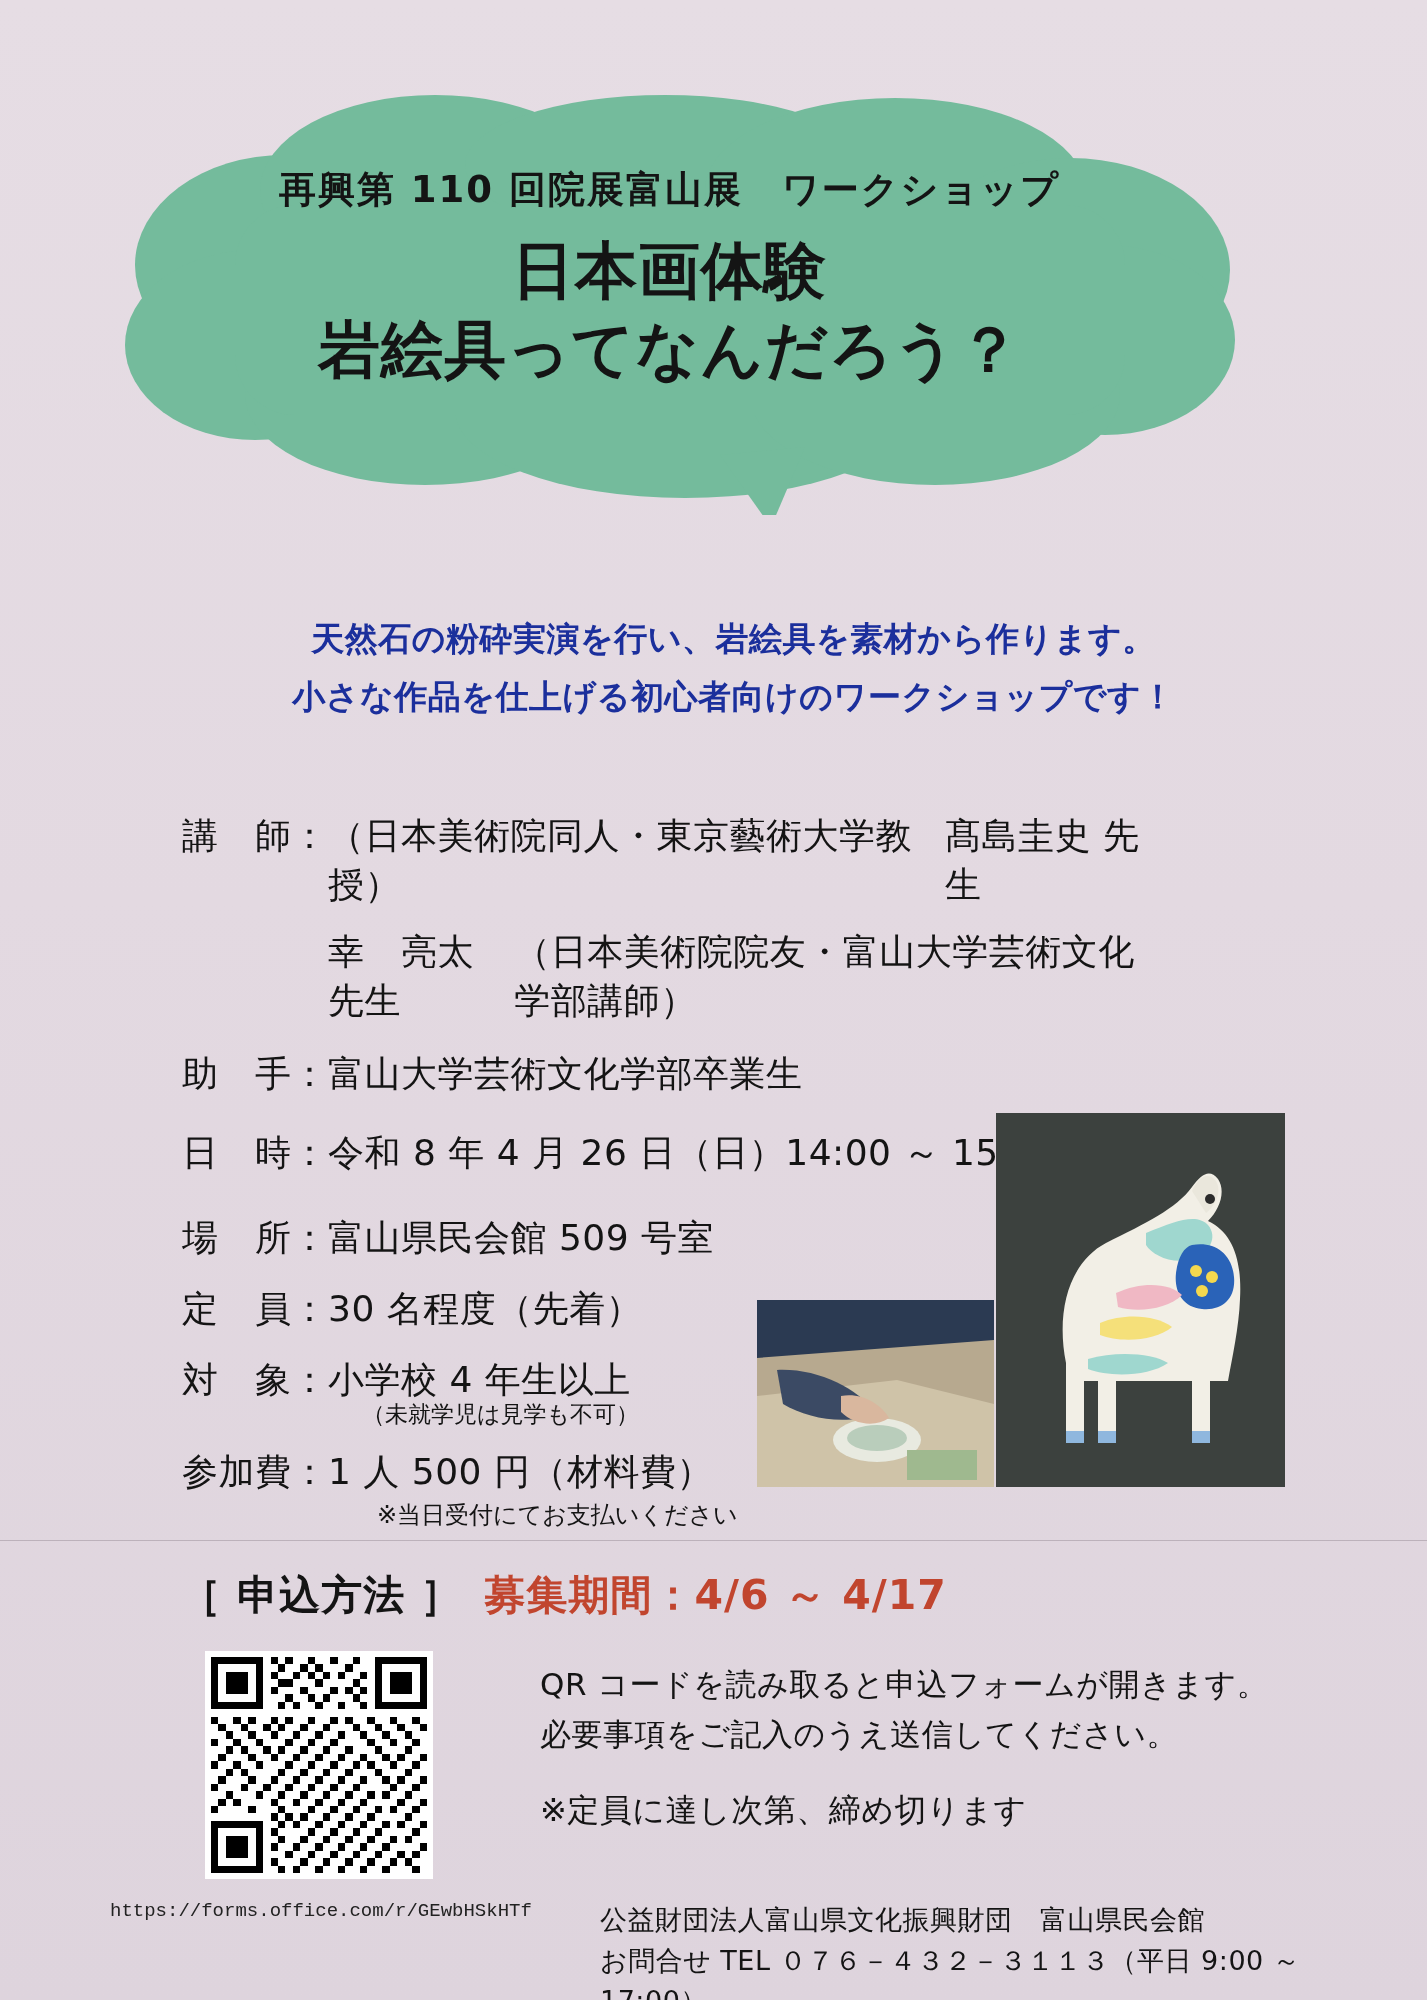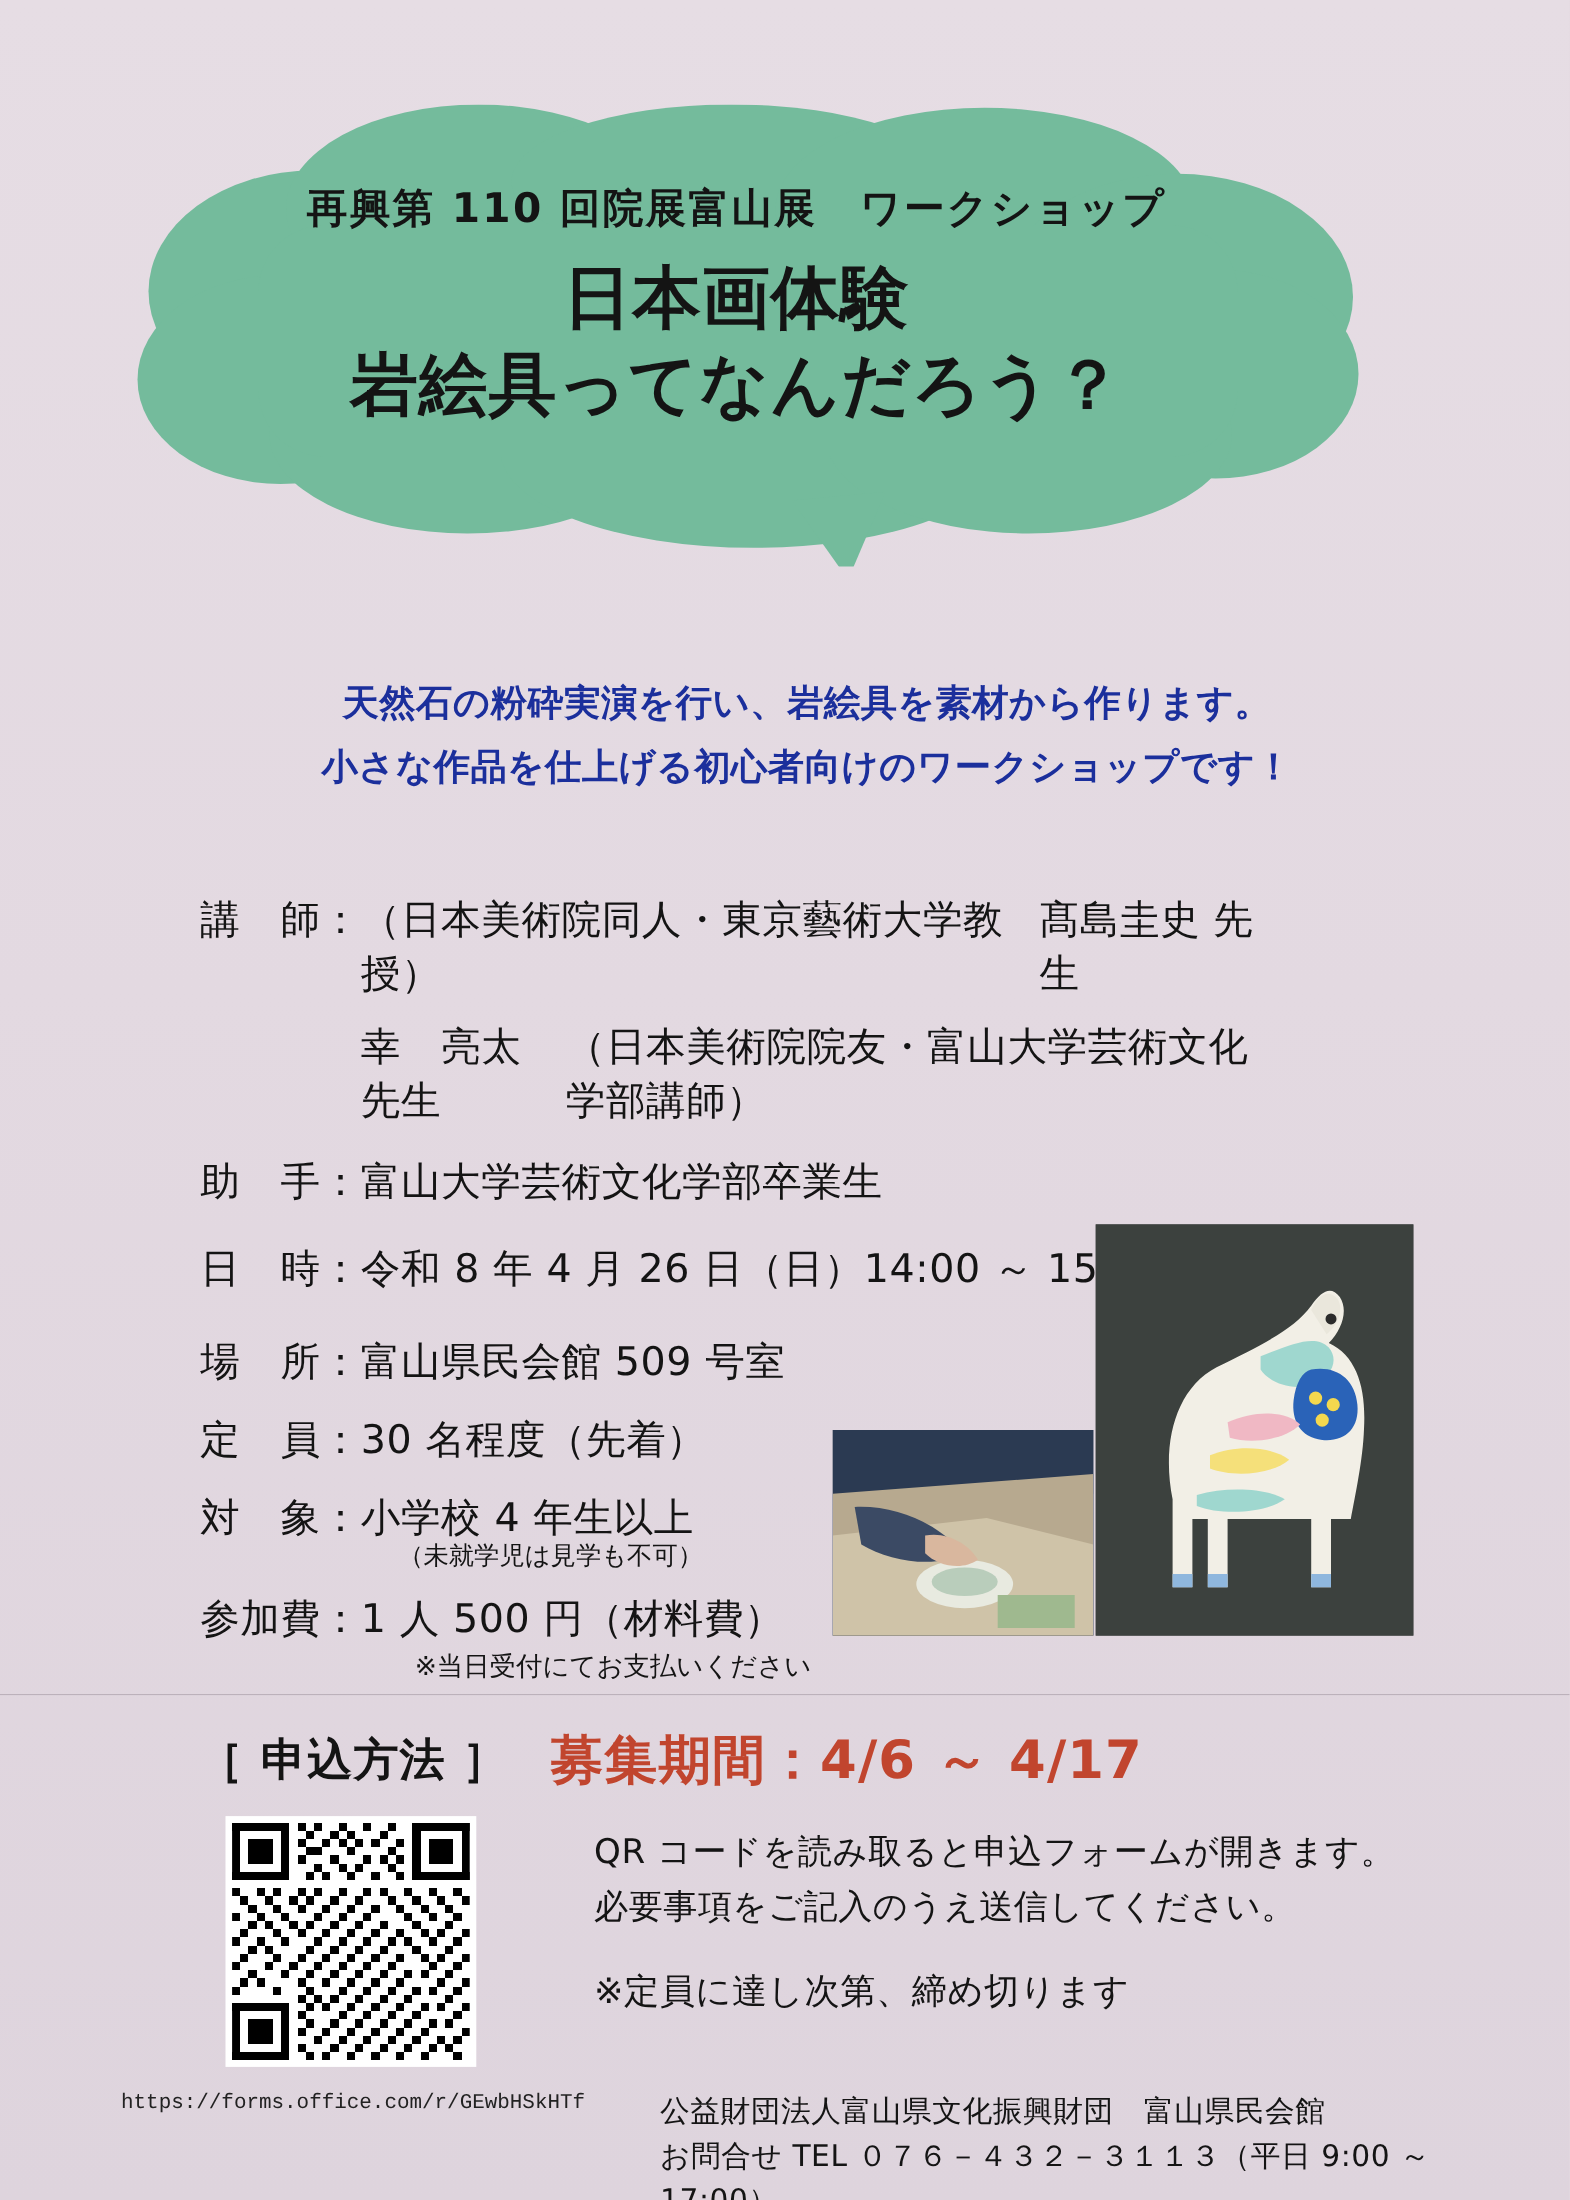--- a/index.html
+++ b/index.html
@@ -125,33 +125,33 @@
     top: 1540px;
     height: 1px;
     background: rgba(120,110,120,0.35);
   }
   
   .apply {
     position: absolute;
     left: 180px;
     top: 1568px;
     display: flex;
-    align-items: center;
+    align-items: flex-start;
   }
   .apply-label {
     font-size: 41px;
     font-weight: bold;
     letter-spacing: 1px;
     color: #141414;
   }
   .apply-period {
-    font-size: 48px;
+    font-size: 41px;
     font-weight: bold;
     color: #c1452e;
-    margin-left: 38px;
+    margin-left: 22px;
     letter-spacing: 1px;
   }
   .qr {
     position: absolute;
     left: 205px;
     top: 1651px;
     width: 228px;
     height: 228px;
     background: #fff;
     padding: 6px;

